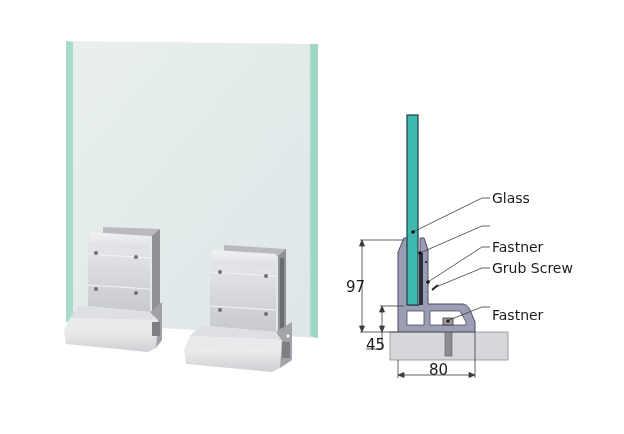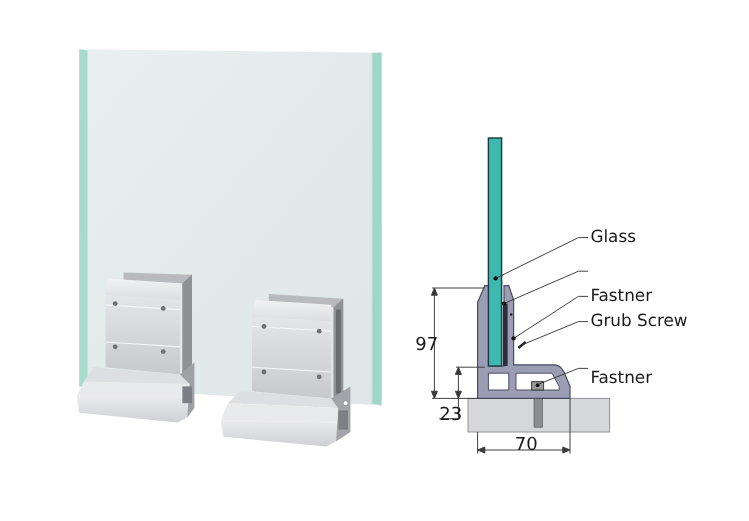--- a/index.html
+++ b/index.html
@@ -156,16 +156,16 @@
       <polygon points="475,375 469,372.5 469,377.5"></polygon>
     </g>
   </svg>
 
   <span class="label" style="left:492px;top:191px;">Glass</span>
   <span class="label" style="left:492px;top:240px;">Fastner</span>
   <span class="label" style="left:492px;top:261px;">Grub Screw</span>
   <span class="label" style="left:492px;top:308px;">Fastner</span>
 
   <span class="dim" style="left:346px;top:280px;">97</span>
-  <span class="dim" style="left:366px;top:338px;">23</span>
-  <span class="dim" style="left:429px;top:363px;">70</span>
+  <span class="dim" style="left:366px;top:338px;">45</span>
+  <span class="dim" style="left:429px;top:363px;">80</span>
 
 </div>
 
 </body></html>

